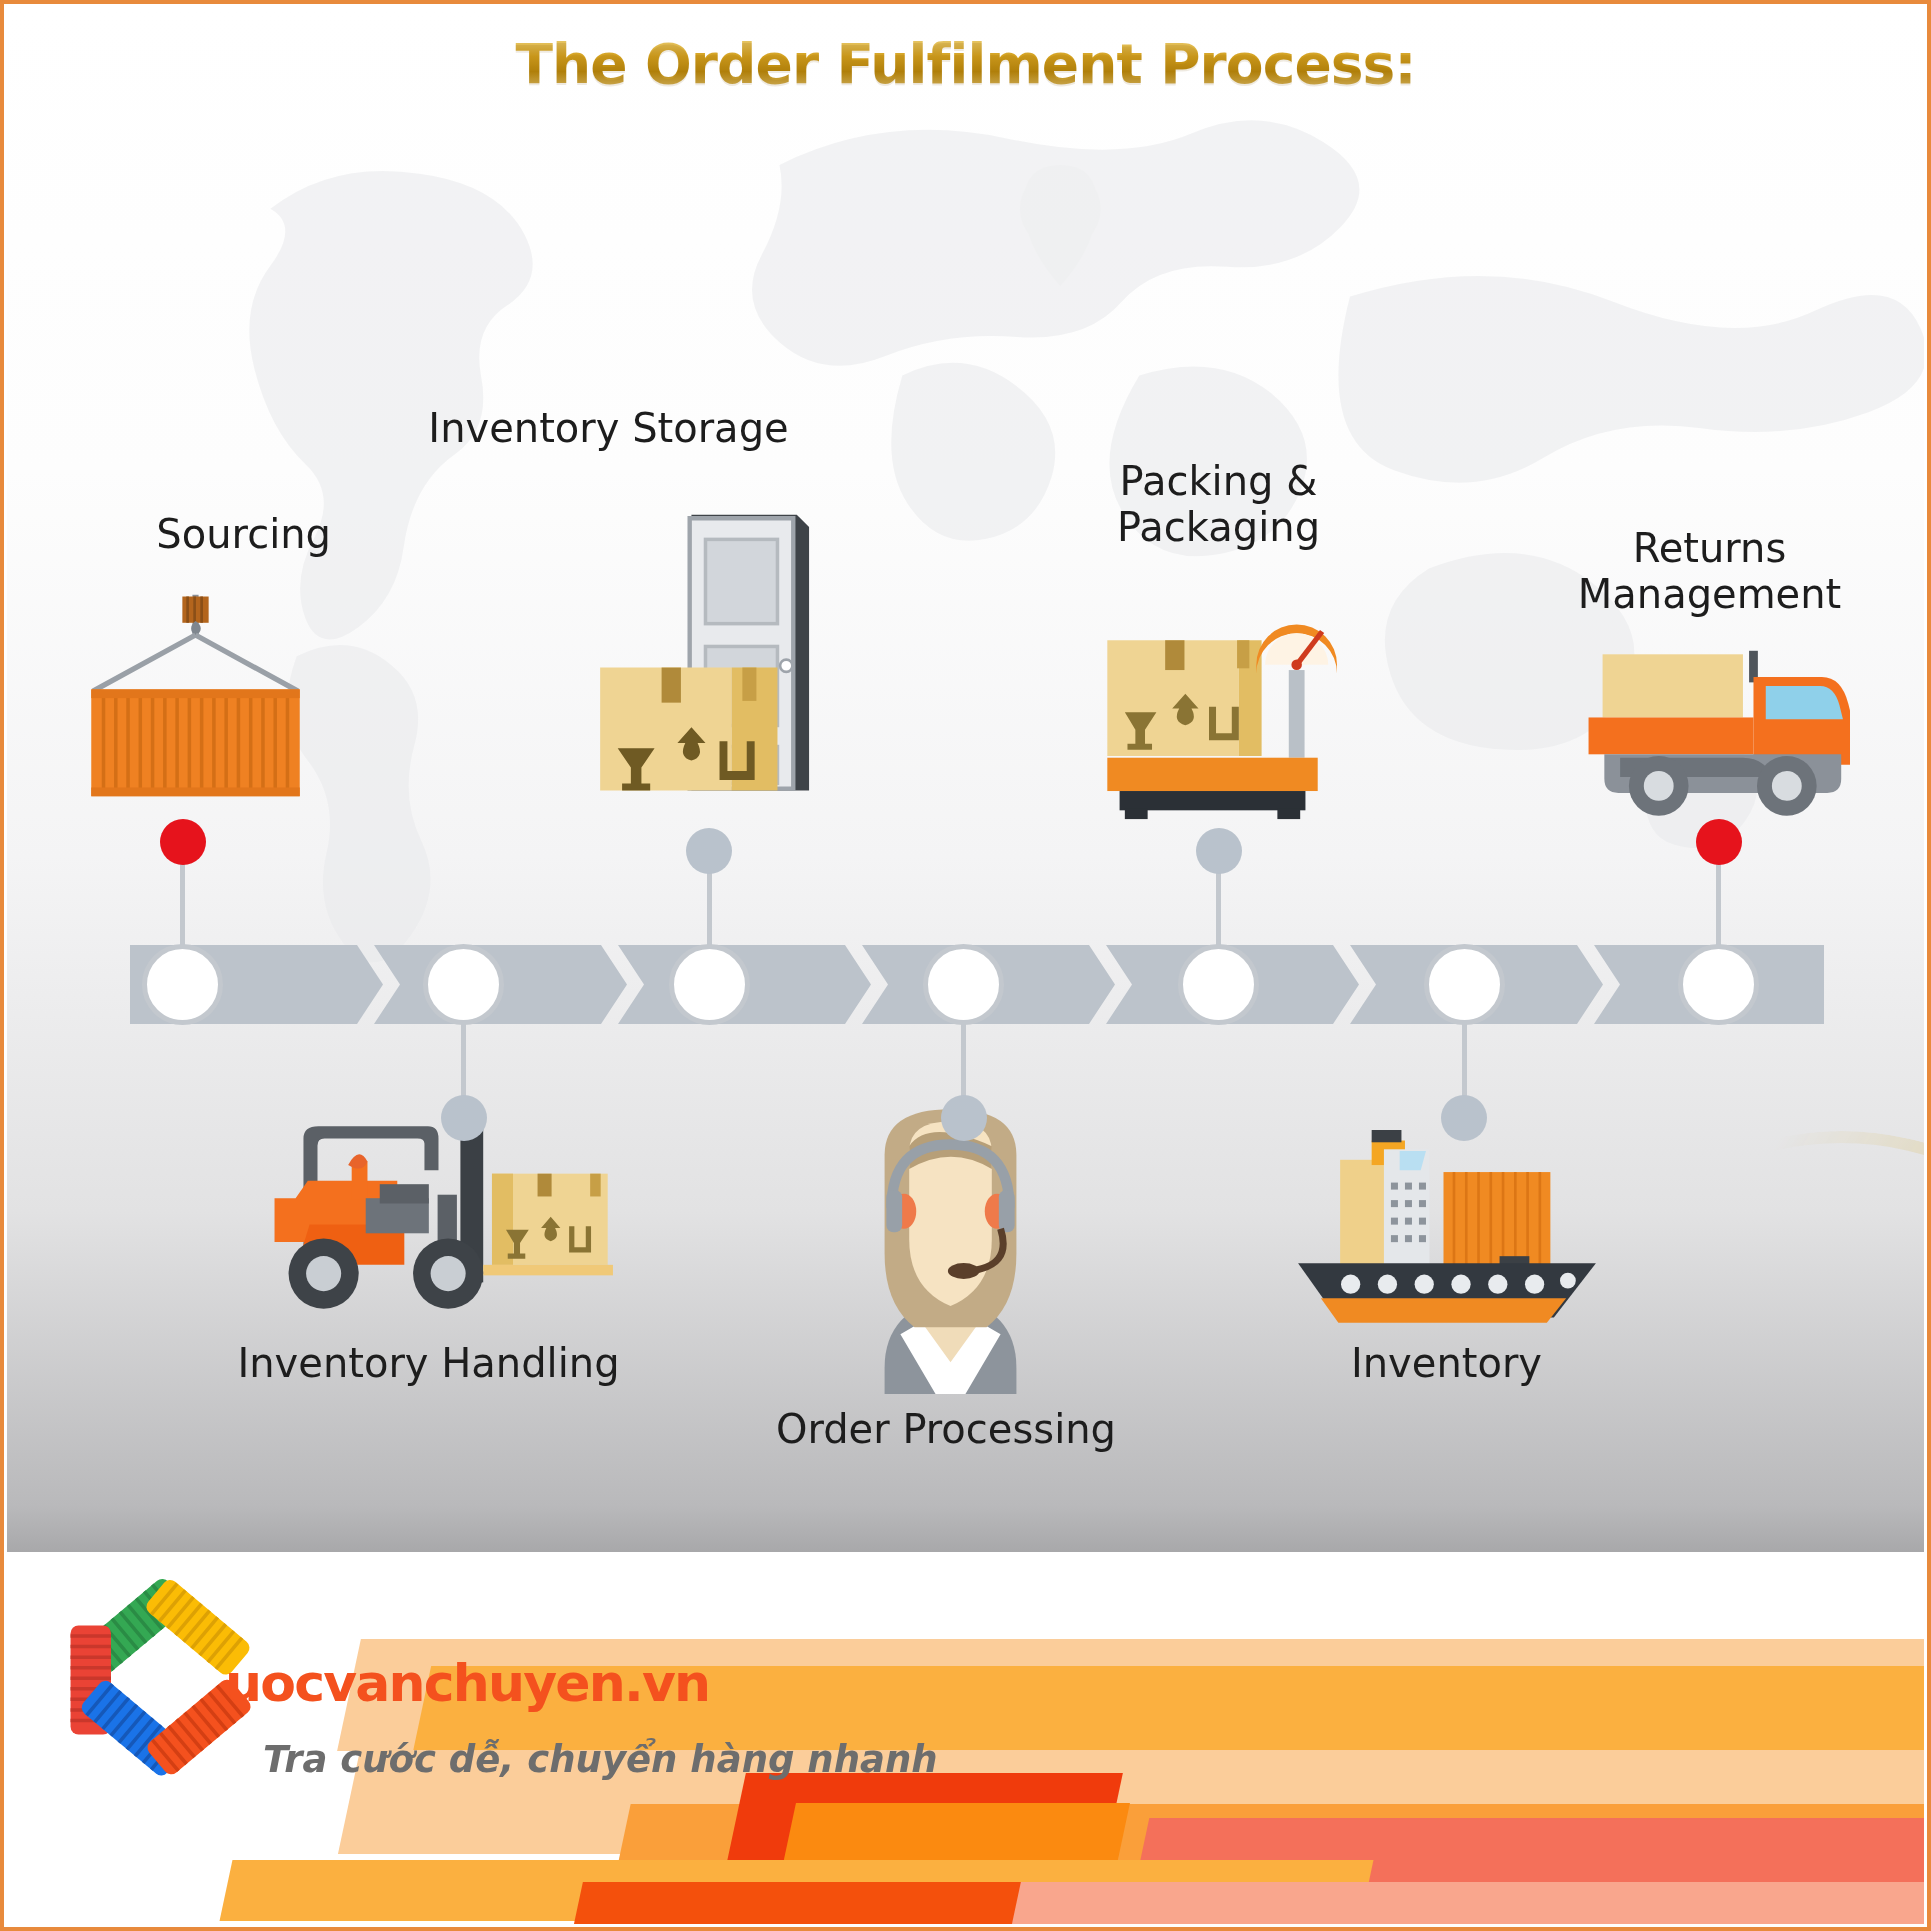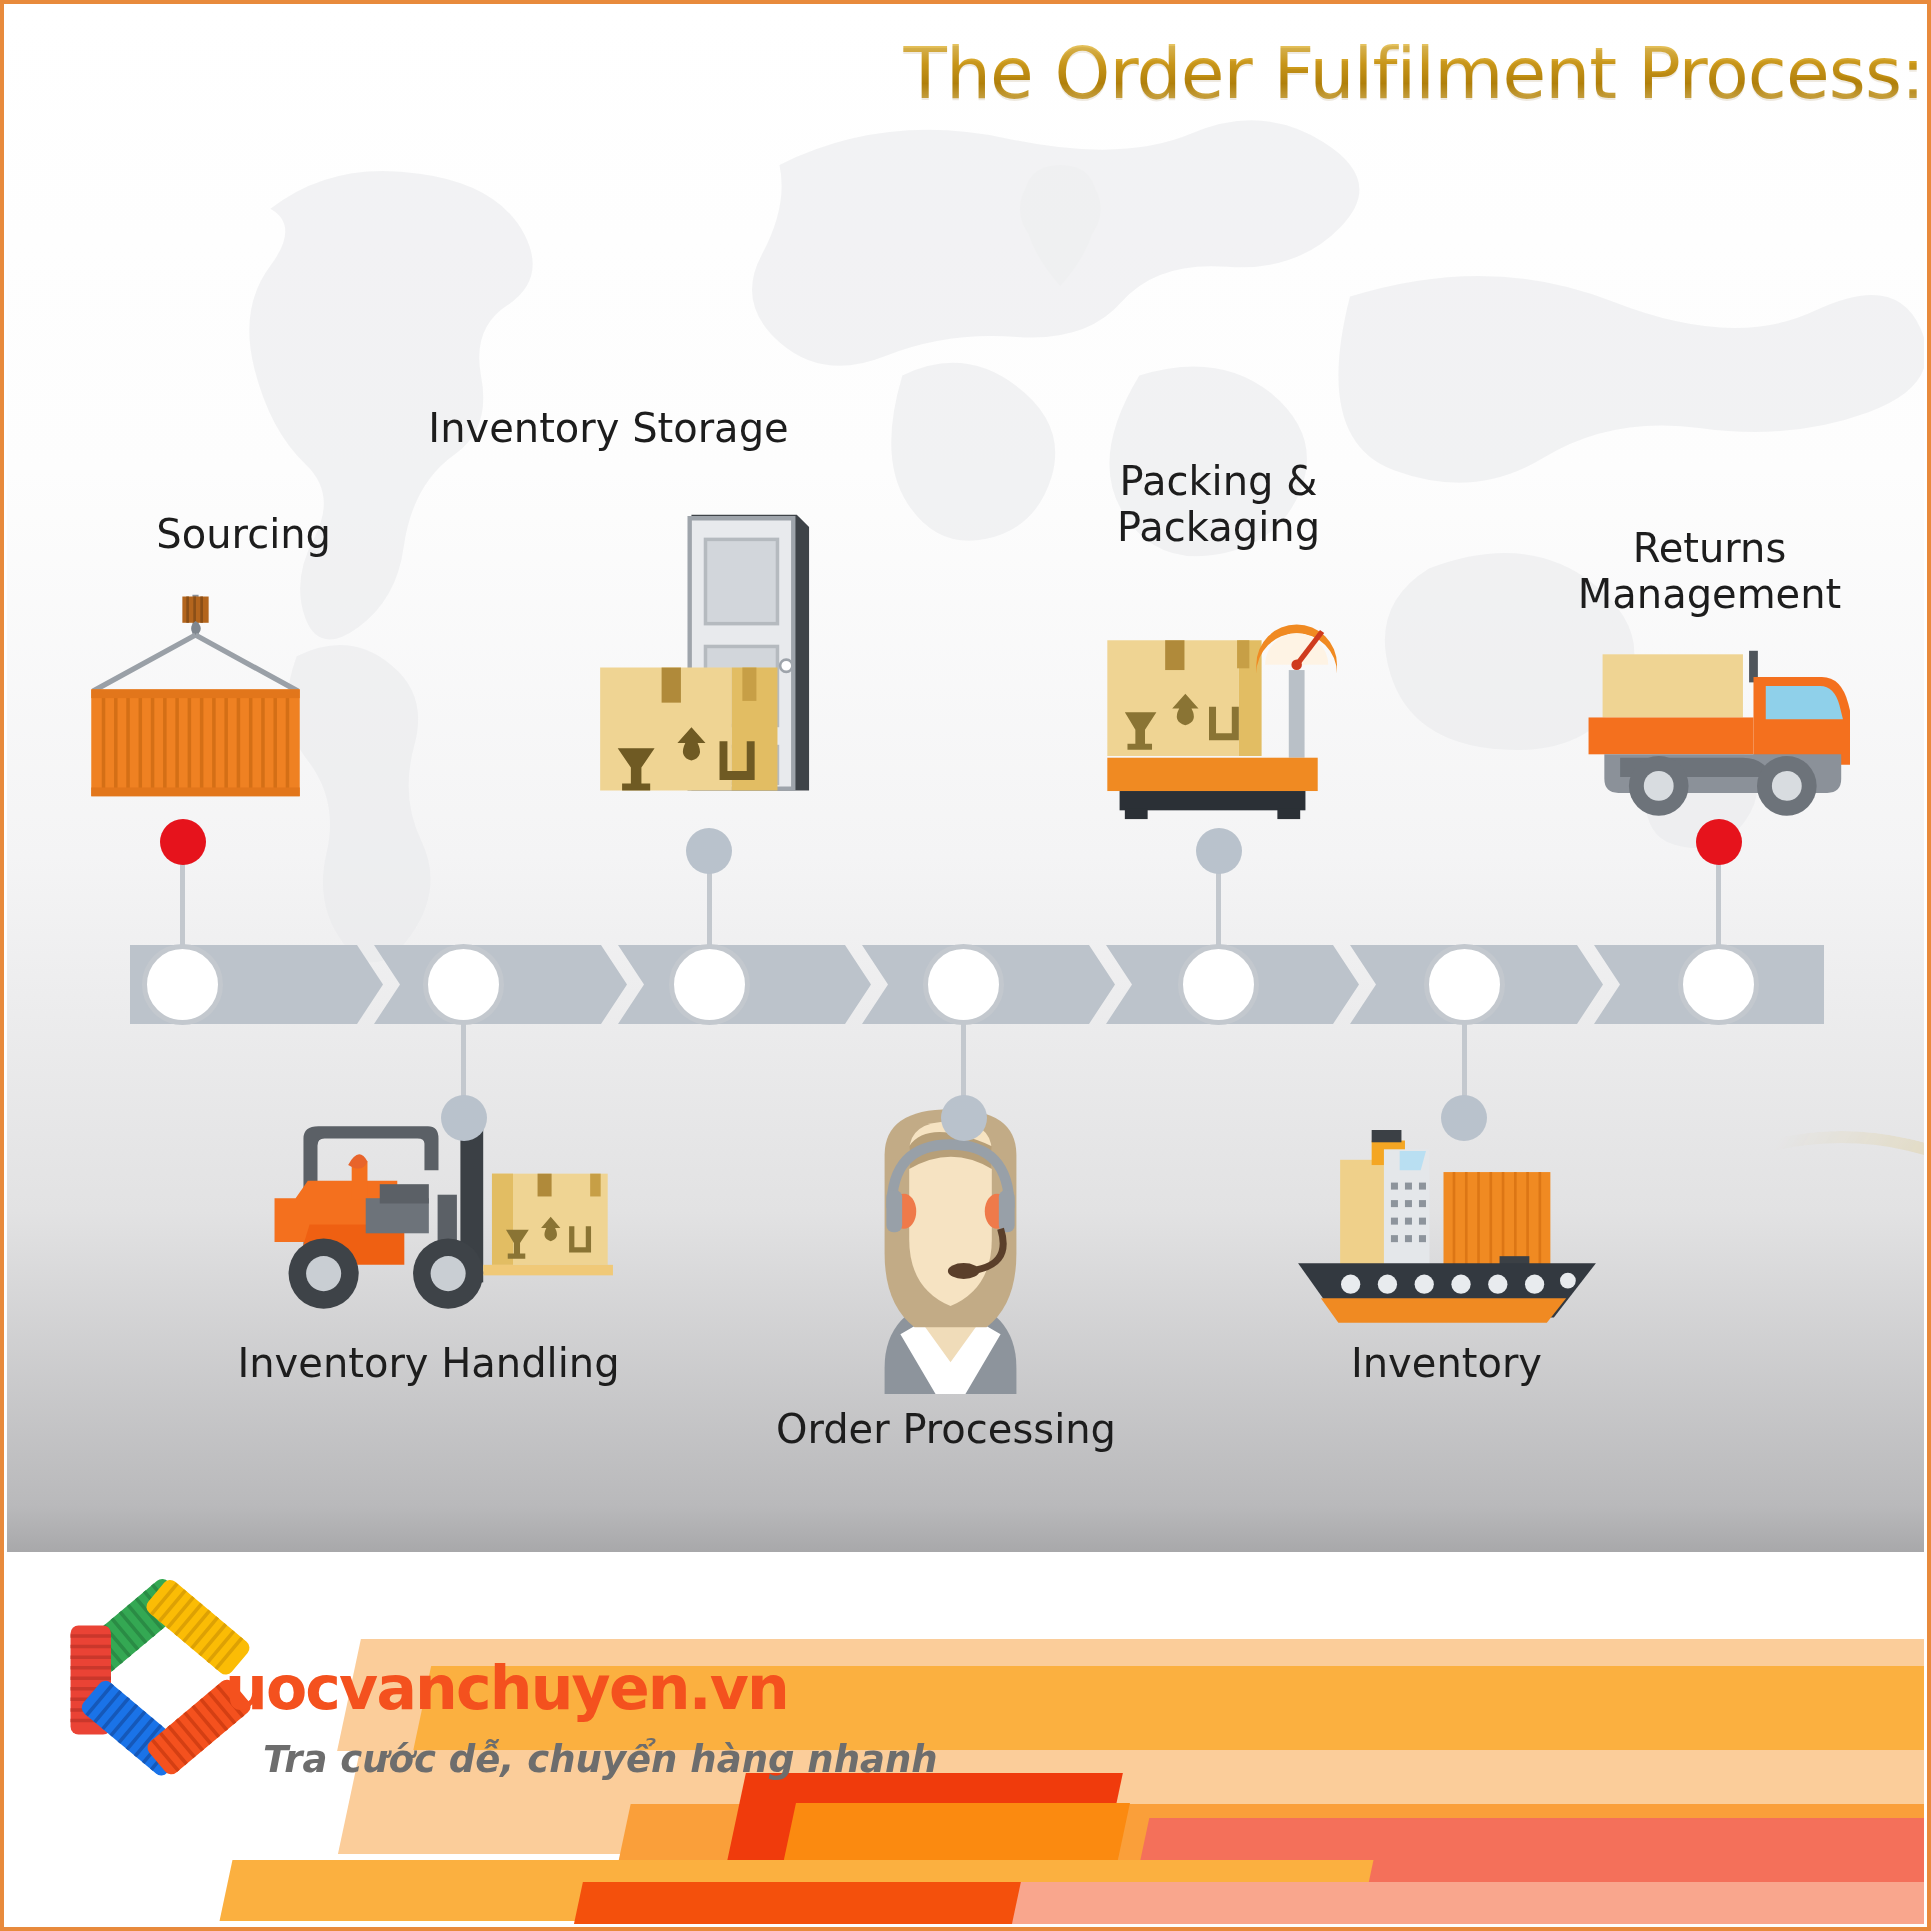--- a/index.html
+++ b/index.html
@@ -47,22 +47,22 @@
   .arc-topright{
     right:-255px;top:-290px;width:667px;height:772px;
     border:12.3px solid #e0c060;
     border-left-color:transparent;border-bottom-color:transparent;border-top-color:transparent;
     -webkit-mask-image:linear-gradient(30deg,rgba(0,0,0,0) 18%,rgba(0,0,0,1) 70%);
             mask-image:linear-gradient(30deg,rgba(0,0,0,0) 18%,rgba(0,0,0,1) 70%);
   }
 
   
   .title{
-    position:absolute;left:0;right:0;top:24.6px;text-align:right;
-    font-size:71px;font-weight:normal;letter-spacing:-0.9px;
+    position:absolute;left:0;right:0;top:24.6px;text-align:center;
+    font-size:55px;font-weight:bold;letter-spacing:-0.9px;
     font-family:"DejaVu Sans","Liberation Sans",sans-serif;
     background:linear-gradient(180deg,#f0d98a 0%,#d3a01e 38%,#b8860b 62%,#e7cf87 100%);
     -webkit-background-clip:text;background-clip:text;
     color:transparent;-webkit-text-fill-color:transparent;
     text-shadow:0 1.8px 0 rgba(120,80,10,.12);
   }
 
   
   .lbl{
     position:absolute;
@@ -391,20 +391,20 @@
 
       <g transform="rotate(-40 156 178)">
         <rect x="96" y="156" width="124" height="46" rx="9" fill="#f4511e"></rect>
         <g stroke="#d43f13" stroke-width="4">
           <path d="M108 156 v46 M120 156 v46 M132 156 v46 M144 156 v46 M156 156 v46 M168 156 v46
                    M180 156 v46 M192 156 v46 M204 156 v46"></path>
         </g>
       </g>
     </svg>
 
-    <div style="position:absolute;left:218px;top:98px;font-size:60px;font-weight:bold;color:#f4511e;letter-spacing:-1.8px;font-family:'DejaVu Sans','Liberation Sans',sans-serif;">uocvanchuyen.vn</div>
+    <div style="position:absolute;left:218px;top:98px;font-size:52px;font-weight:bold;color:#f4511e;letter-spacing:-1.8px;font-family:'DejaVu Sans','Liberation Sans',sans-serif;">uocvanchuyen.vn</div>
     <div style="position:absolute;left:256px;top:183px;font-size:37px;font-style:italic;font-weight:bold;color:#6d6d6d;font-family:'DejaVu Sans','Liberation Sans',sans-serif;text-align:right;">Tra cước dễ, chuyển hàng nhanh</div>
   </div>
 
   <div class="frame"></div>
 
 </div>
 
 
 </body></html>

